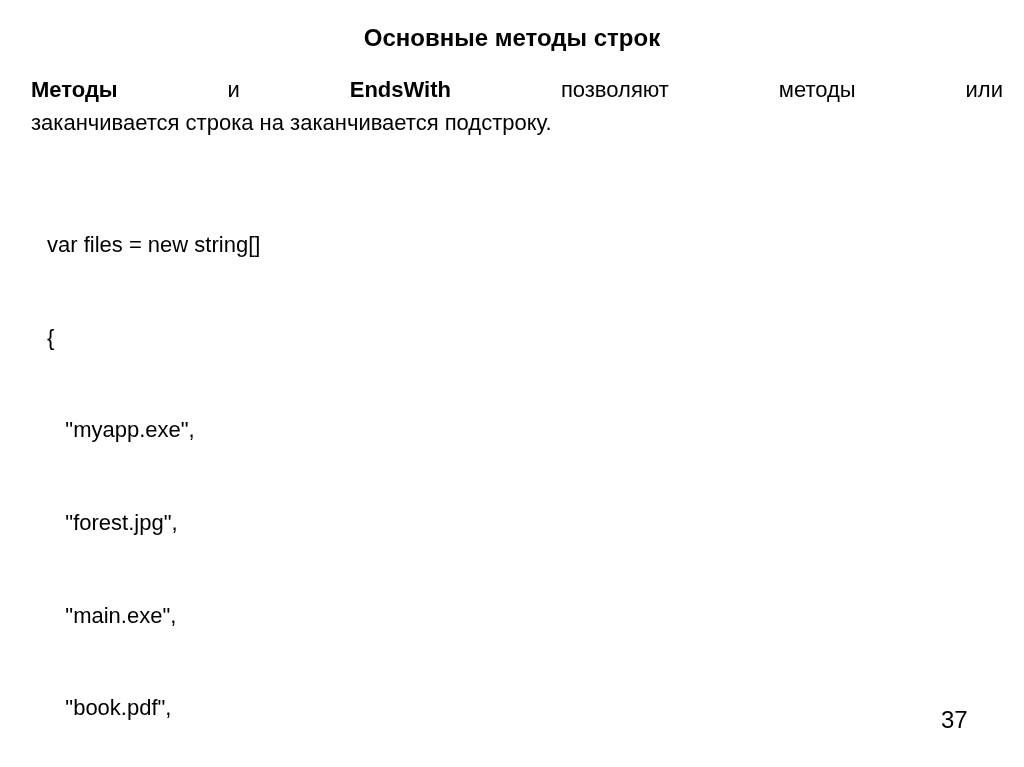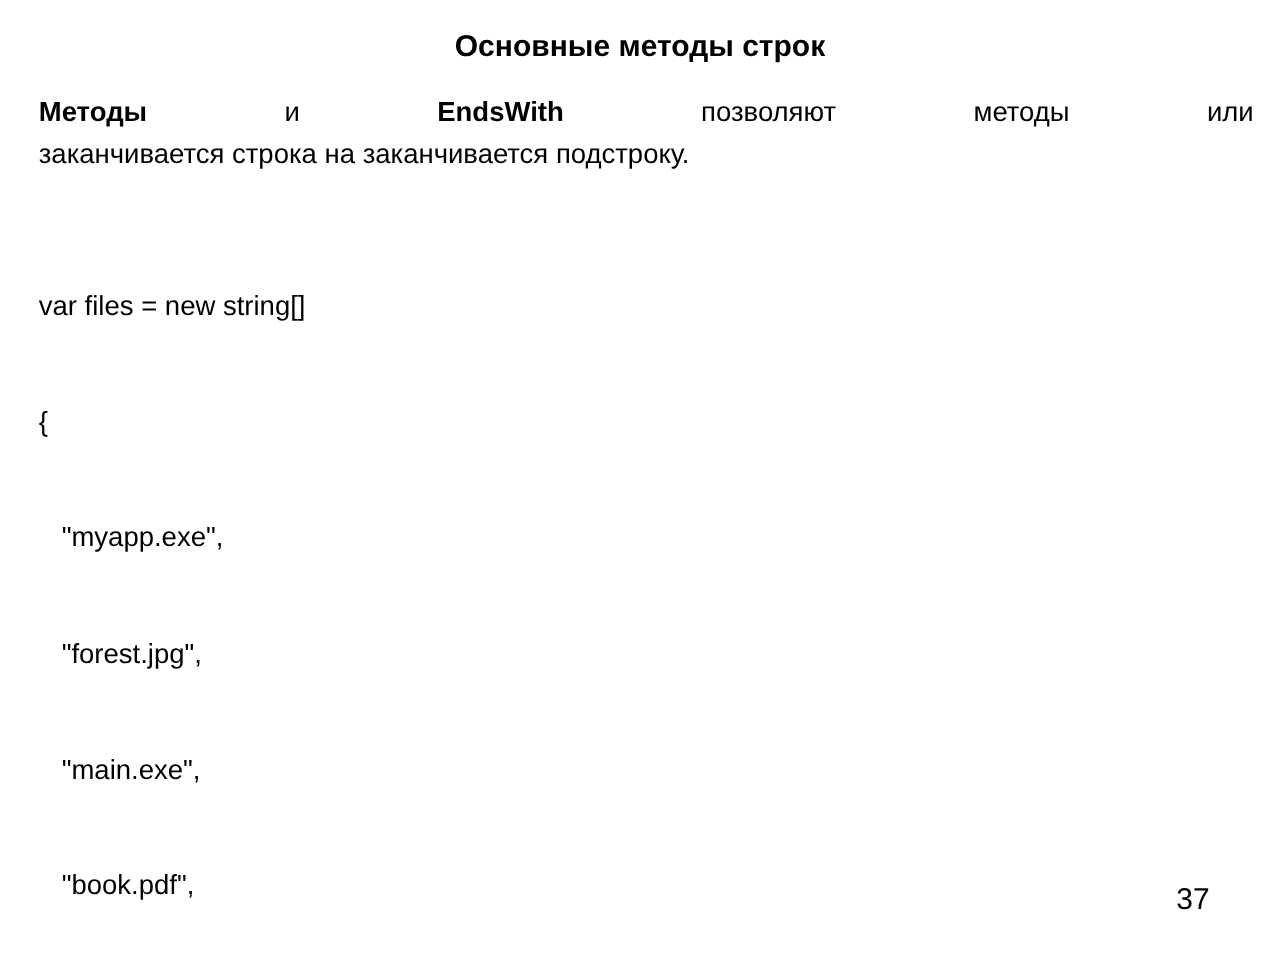--- a/index.html
+++ b/index.html
@@ -3,21 +3,21 @@
 <meta charset="utf-8">
 <style>
   html, body { margin: 0; padding: 0; background: #ffffff; }
   body { width: 1024px; height: 767px; position: relative; overflow: hidden;
          font-family: "Liberation Sans", sans-serif; color: #000; }
   .title { position: absolute; top: 24px; left: 0; width: 1024px; text-align: center;
            font-size: 24px; font-weight: bold; }
   .para { position: absolute; left: 31px; width: 972px; top: 73px; font-size: 22px; line-height: 33px; }
   .para-line1 { display: flex; justify-content: space-between; }
   .code { position: absolute; left: 31px; top: 168px; font-size: 22px; line-height: 30.9px; white-space: pre; }
-  .code-line { height: 30.9px; }
+  .code-line { height: 30.9px; margin-left: 16px; }
   .page-num { position: absolute; left: 941px; top: 706px; font-size: 24px; }
 </style>
 </head>
 <body>
 
 <div class="title">Основные методы строк</div>
 
 <div class="para">
   <div class="para-line1">
     <span style="font-weight:bold">Методы</span>

